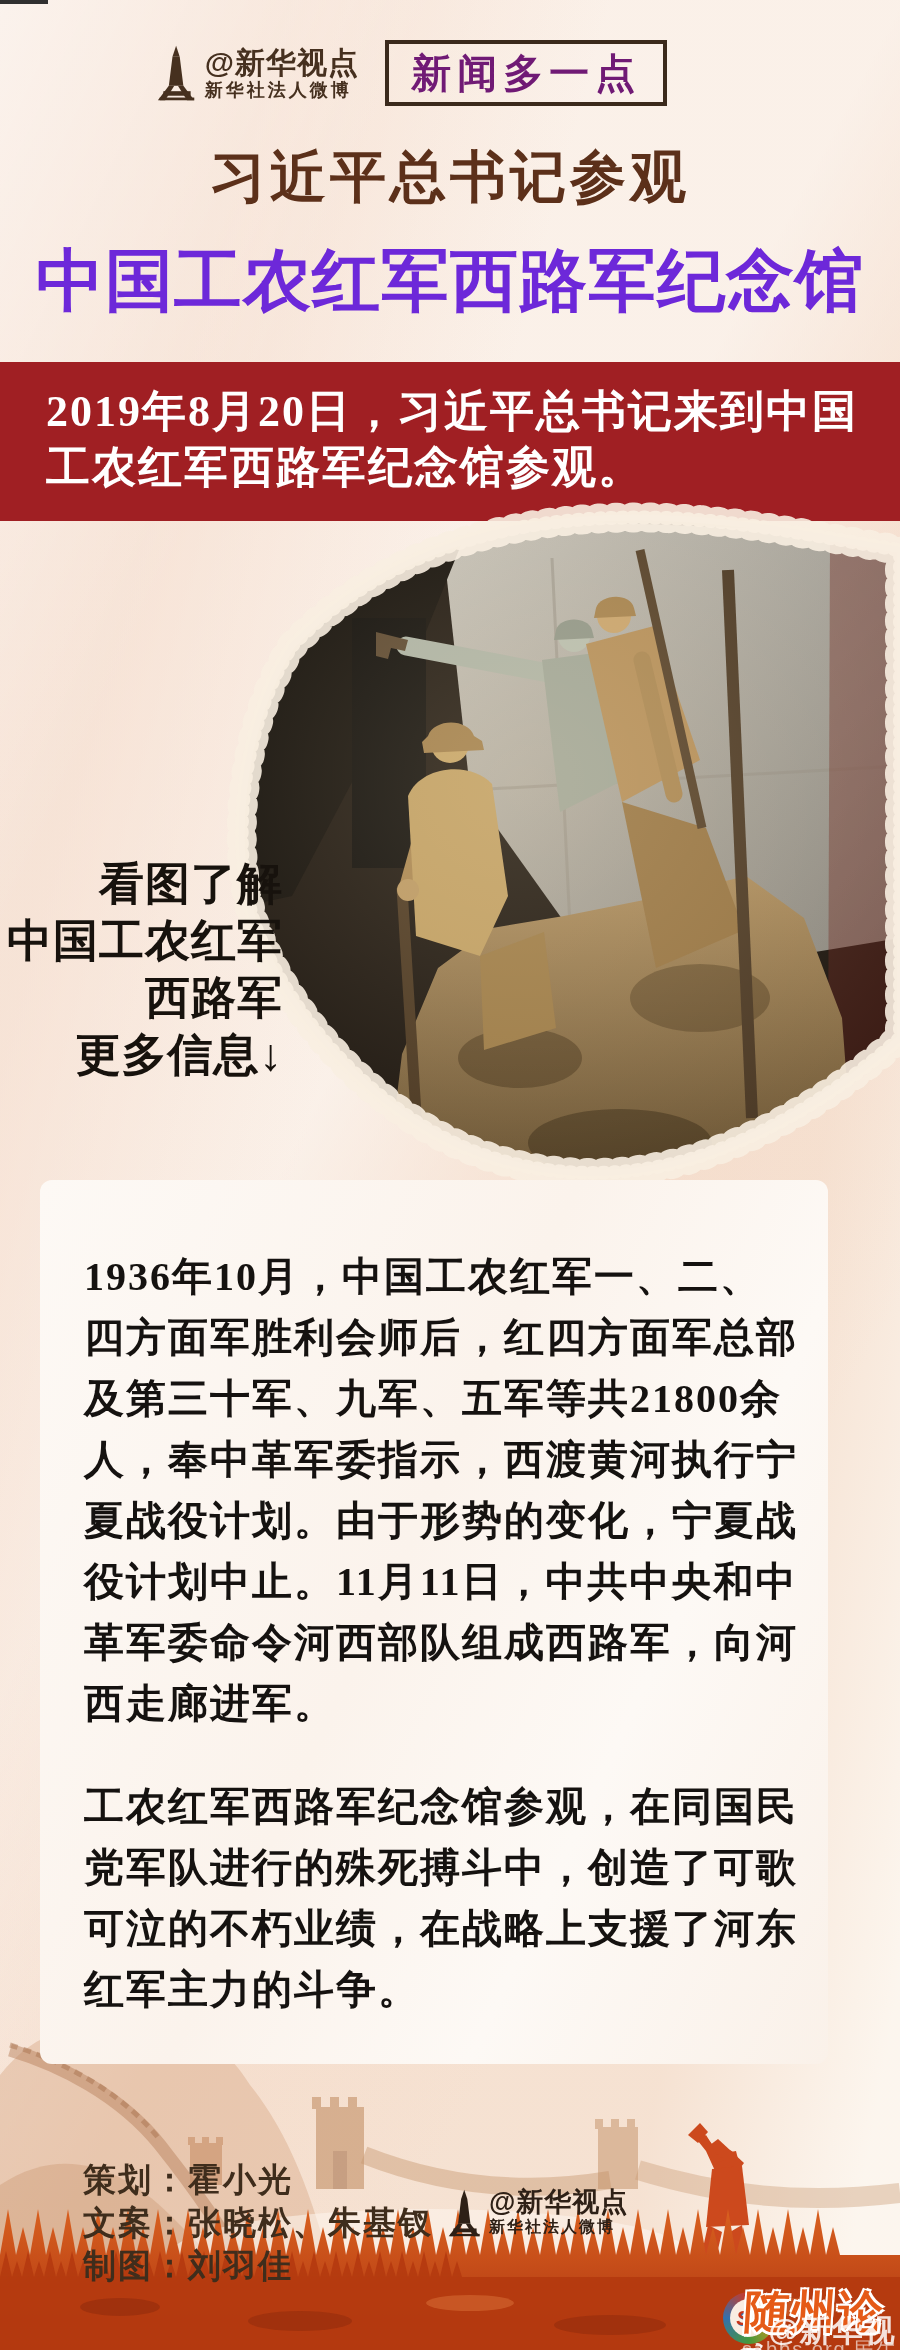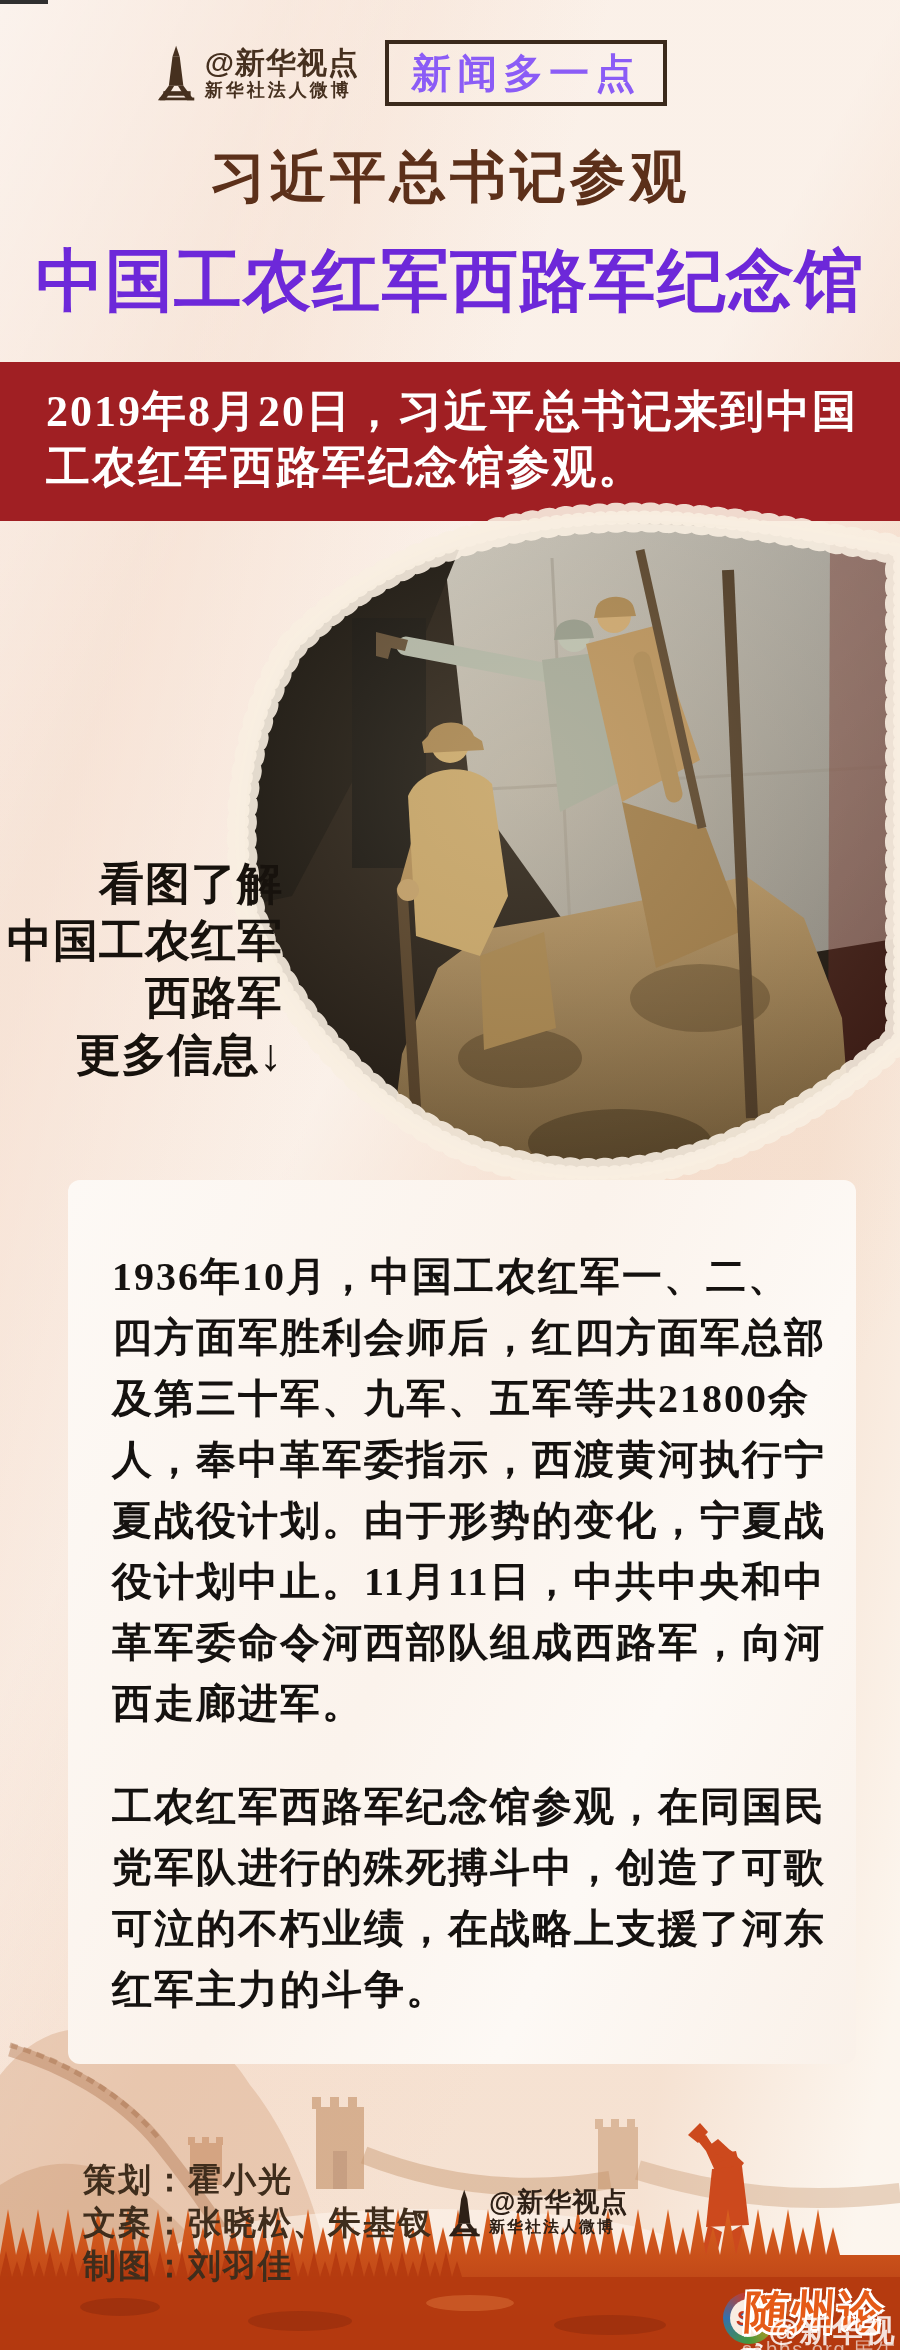--- a/index.html
+++ b/index.html
@@ -17,21 +17,21 @@
       #f8ecdf;}
   .top-artifact{position:absolute;left:0;top:0;width:48px;height:4px;background:#303030;}
 
   
   .header{position:absolute;left:0;top:40px;width:100%;display:flex;justify-content:center;
           align-items:center;gap:26px;transform:translateX(-38px);}
   .brand{display:flex;align-items:flex-end;gap:8px;color:#46301f;}
   .brand .tower{width:40px;height:56px;flex:0 0 auto;}
   .brand-handle{font-size:30px;font-weight:bold;letter-spacing:1px;line-height:32px;}
   .brand-sub{font-size:18px;font-weight:bold;letter-spacing:3px;line-height:22px;}
-  .badge{border:4px solid #3b2a1c;color:#8b5cf6;font-size:40px;font-weight:bold;
+  .badge{border:4px solid #3b2a1c;color:#701a75;font-size:40px;font-weight:bold;
          letter-spacing:6px;padding:6px 22px;line-height:46px;background:rgba(255,255,255,.06);}
 
   
   .title1{position:absolute;left:0;top:140px;width:100%;text-align:center;
           font-family:"Liberation Serif","DejaVu Serif",serif;font-weight:bold;
           font-size:56px;letter-spacing:4px;color:#5c301a;}
   .title2{position:absolute;left:0;top:236px;width:100%;text-align:center;
           font-weight:900;font-size:68px;letter-spacing:1px;color:#6d28d9;}
 
   
@@ -45,21 +45,21 @@
 
   
   .caption{position:absolute;left:0;top:856px;width:283px;text-align:right;
            font-family:"Liberation Serif","DejaVu Serif",serif;font-weight:bold;
            font-size:45px;line-height:57px;color:#17120d;letter-spacing:1px;}
 
   
   .bottomart{position:absolute;left:0;top:1955px;z-index:1;}
 
   
-  .card{position:absolute;left:68px;top:1180px;width:788px;height:884px;z-index:2;
+  .card{position:absolute;left:40px;top:1180px;width:788px;height:884px;z-index:2;
         background:linear-gradient(115deg,#fdf9f5 0%,#fbf3ec 45%,#fdf9f5 70%,#faf1e9 100%);
         border-radius:12px;box-sizing:border-box;padding:66px 30px 18px 44px;}
   .para{font-family:"Liberation Serif","DejaVu Serif",serif;font-weight:bold;
         font-size:40px;line-height:61px;letter-spacing:2px;color:#151210;}
   .para.p2{margin-top:42px;}
   .para div{white-space:nowrap;}
 
   
   .credits{position:absolute;left:83px;top:2158px;z-index:3;color:#3f2d1c;
            font-weight:bold;font-size:33px;line-height:43px;letter-spacing:2px;}

